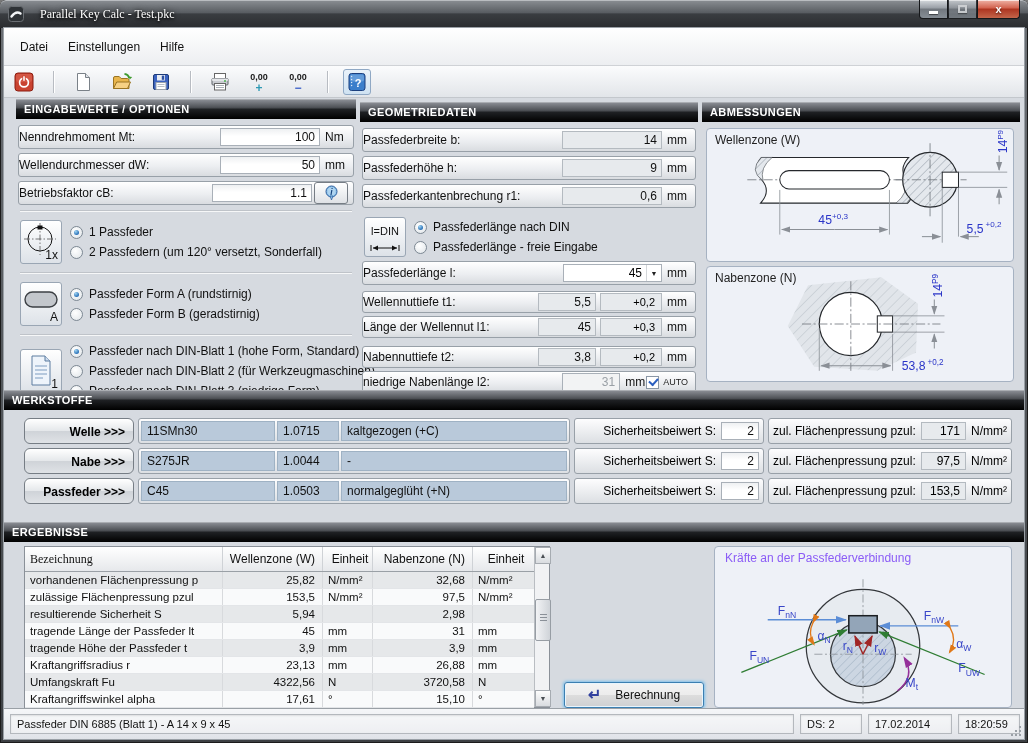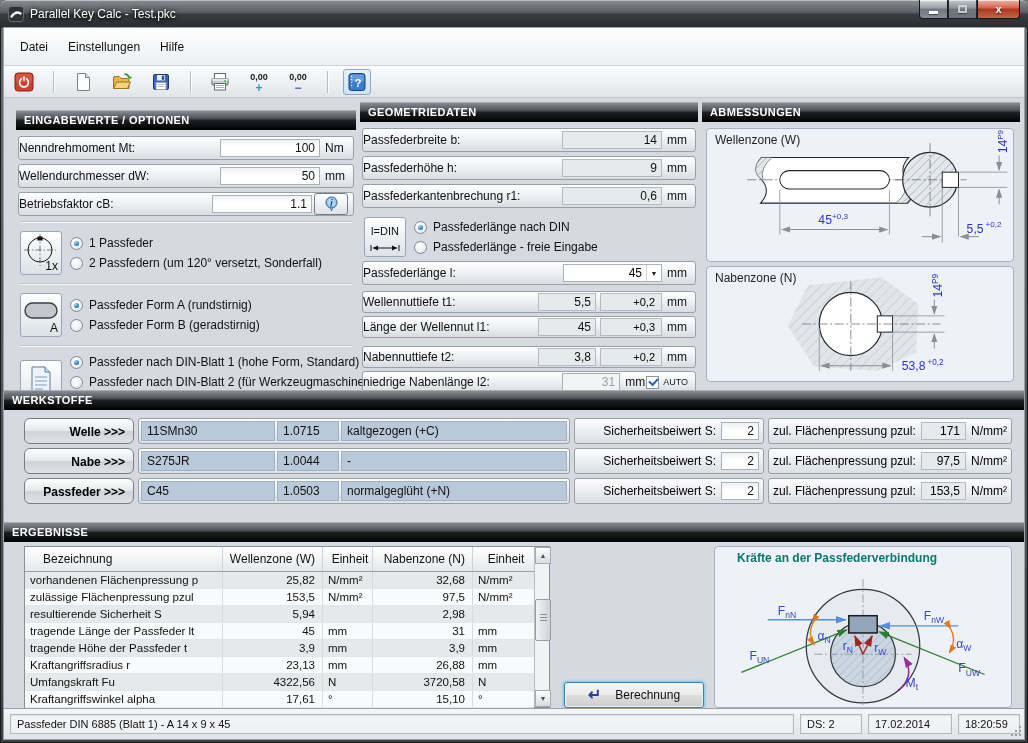--- a/index.html
+++ b/index.html
@@ -1,20 +1,20 @@
 <!DOCTYPE html>
 <html><head>
 <meta charset="utf-8">
 <style>
   html,body{margin:0;padding:0;background:#777;font-family:"Liberation Sans",sans-serif;}
   *{box-sizing:border-box;}
   .window{position:relative;width:1028px;height:743px;background:linear-gradient(#6b6f74,#3c3f43);overflow:hidden;border-radius:6px 6px 0 0;box-shadow:0 0 0 1px #1b1b1b inset;}
   
   .titlebar{position:relative;height:28px;background:linear-gradient(180deg,#8b8f94 0%,#595d62 45%,#3a3d41 50%,#2a2c2f 100%);border-radius:6px 6px 0 0;box-shadow:inset 0 1px 0 #b9bcc0;display:flex;align-items:center;padding-left:8px;}
-  .titlebar .title{color:#fff;font-size:12px;margin-left:6px;text-shadow:0 1px 3px #000,0 0 6px rgba(0,0,0,.8);}
+  .titlebar .title{color:#fff;font-size:12px;margin-left:16px;text-shadow:0 1px 3px #000,0 0 6px rgba(0,0,0,.8);font-family:Liberation Serif, serif;}
   .app-icon{width:16px;height:16px;display:inline-block;}
   .winbtns{position:absolute;top:0;right:8px;display:flex;}
   .wbtn{width:29px;height:19px;border:1px solid #15171a;border-top:none;background:linear-gradient(#d6dade,#989ea5 45%,#71777e 50%,#868d95);box-shadow:inset 0 1px 0 rgba(255,255,255,.65);display:flex;align-items:center;justify-content:center;}
   .wbtn.min{border-radius:0 0 0 4px;}
   .wbtn.max{opacity:.75;}
   .wbtn.close{width:43px;border-radius:0 0 4px 0;background:linear-gradient(#efb3a6,#d2614d 45%,#ad3420 50%,#c4654a);}
   .glyph-min{width:9px;height:3px;background:#fff;box-shadow:0 1px 1px rgba(0,0,0,.5);margin-top:6px;}
   .glyph-max{width:9px;height:8px;border:2px solid #e9ecef;box-shadow:0 1px 1px rgba(0,0,0,.4);}
   .glyph-x{color:#fff;font-size:11px;font-weight:bold;text-shadow:0 1px 2px rgba(0,0,0,.6);}
   
@@ -26,21 +26,21 @@
   .tbtn.pressed{border-color:#8fa8c4;background:linear-gradient(#e9f2fa,#cfe2f2);}
   .tsep{width:1px;height:22px;background:#b8bcc2;box-shadow:1px 0 0 #fff;margin:0 4px;}
   .dec00{font-size:9px;font-weight:bold;color:#1a1a1a;letter-spacing:0;line-height:9px;margin-top:-8px;}
   .decsign{position:absolute;bottom:2px;left:50%;transform:translateX(-50%);font-size:12px;font-weight:bold;line-height:8px;}
   .decsign.plus{color:#2e9ab4;}
   .decsign.minus{color:#3f63c8;}
   
   .content{position:relative;height:622px;background:#d6dae0;}
   .sec-header{height:20px;background:linear-gradient(180deg,#90939a 0%,#4e5156 42%,#1e2023 52%,#000 100%);color:#fff;font-size:11px;font-weight:bold;letter-spacing:.4px;display:flex;align-items:center;padding-left:8px;box-shadow:inset 0 1px 0 #aaadb2;}
   .panel{position:absolute;}
-  #panel-inputs{left:12px;top:12px;width:340px;height:284px;}
+  #panel-inputs{left:12px;top:1px;width:340px;height:284px;}
   #panel-geometry{left:356px;top:4px;width:338px;height:284px;}
   #panel-dims{left:698px;top:4px;width:318px;height:284px;}
   .panel-body{padding:6px 2px 0 2px;}
   
   .vrow{position:relative;height:24px;border:1px solid #98a0a8;border-radius:3px;background:linear-gradient(180deg,#ffffff,#eceef1 55%,#d9dce0);display:flex;align-items:center;margin-bottom:4px;padding-right:3px;}
   .vrow .lbl{flex:1;text-align:left;padding-right:6px;font-size:12px;color:#101010;white-space:nowrap;overflow:hidden;}
   .fld{height:18px;border:1px solid #a9b0b8;background:linear-gradient(#eef0f2,#ffffff 45%);text-align:right;padding:0 4px;font:12px "Liberation Sans",sans-serif;color:#101010;}
   .fld.w100{width:100px;}
   .fld.w60{width:58px;}
   .fld.disp{background:#e7eaed;border-color:#b4bac0;}
@@ -89,31 +89,31 @@
   .th{font-size:12px;color:#111;display:flex;align-items:center;justify-content:center;border-right:1px solid #cfd2d6;overflow:hidden;white-space:nowrap;}
   .trow{display:flex;height:17px;border-bottom:1px solid #e3e5e8;}
   .trow.odd{background:#e6e8ea;}
   .trow.even{background:#f9fafb;}
   .td{font-size:11.5px;color:#111;display:flex;align-items:center;border-right:1px solid #d8dadd;overflow:hidden;white-space:nowrap;}
   .c0{width:198px;padding-left:5px;}
   .c1{width:100px;justify-content:flex-end;padding-right:7px;}
   .c2{width:50px;padding-left:5px;}
   .c3{width:100px;justify-content:flex-end;padding-right:7px;}
   .c4{width:61px;padding-left:5px;border-right:none;}
-  .th.c0{justify-content:flex-start;padding-left:18px;}
+  .th.c0{justify-content:flex-start;padding-left:5px;font-family:Liberation Serif, serif;}
   .vsb{width:17px;background:#f1f2f4;border-left:1px solid #b9bdc2;position:relative;}
   .sb-arr{position:absolute;left:0;width:16px;height:17px;background:linear-gradient(#fdfdfd,#d9dce0);border:1px solid #a6abb1;display:flex;align-items:center;justify-content:center;font-size:7px;color:#4a4e53;}
   .sb-up{top:0;}
   .sb-dn{bottom:0;}
   .sb-thumb{position:absolute;left:0;top:52px;width:16px;height:42px;background:linear-gradient(90deg,#f2f3f5,#cfd3d8);border:1px solid #979da4;border-radius:2px;}
   .sb-thumb::after{content:"";position:absolute;left:4px;top:17px;width:7px;height:1px;background:#8a9098;box-shadow:0 3px 0 #8a9098,0 -3px 0 #8a9098;}
   .calc-btn{position:absolute;left:560px;top:160px;width:140px;height:26px;border:1px solid #3c7fb1;border-radius:3px;background:linear-gradient(#f4f4f4,#ececec 50%,#dddddd 50%,#cfd0d2);box-shadow:0 0 3px 1px #7cc0ec, inset 0 0 0 1px #e8f5fd;display:flex;align-items:center;justify-content:center;gap:14px;font-size:12px;color:#111;}
   .enter-glyph{color:#31409e;font-size:16px;font-weight:bold;line-height:14px;}
   .fpanel{position:absolute;left:710px;top:24px;width:298px;height:162px;border:1px solid #a6b2c2;border-radius:4px;background:#eef1f7;}
-  .fpanel .dlabel{position:absolute;left:22px;top:4px;font-size:12px;color:#0f766e;font-weight:bold;}
+  .fpanel .dlabel{position:absolute;left:10px;top:4px;font-size:12px;color:#8b5cf6;}
   
   .statusbar{position:absolute;left:0;bottom:0;width:100%;height:31px;background:linear-gradient(#f5f6f8,#e0e3e8);border-top:1px solid #9aa0a6;}
   .sbox{position:absolute;top:5px;height:20px;border:1px solid #b4b8bd;background:rgba(255,255,255,.35);box-shadow:inset 0 1px 2px rgba(0,0,0,.10);font-size:11px;color:#111;display:flex;align-items:center;padding:0 6px;white-space:nowrap;overflow:hidden;}
   .grip{position:absolute;right:2px;bottom:2px;width:12px;height:12px;}
   .grip::after{content:"";position:absolute;right:1px;bottom:1px;width:2px;height:2px;background:#9aa0a6;box-shadow:-4px 0 0 #9aa0a6,-8px 0 0 #9aa0a6,0 -4px 0 #9aa0a6,-4px -4px 0 #9aa0a6,0 -8px 0 #9aa0a6;}
   svg text{font-family:"Liberation Sans",sans-serif;}
   .dimtxt{fill:#2a35c8;font-size:12px;}
   .dimtol{font-size:8px;}
   .flbl{fill:#3946c8;font-size:12px;}
   .fsub{font-size:8.5px;}

